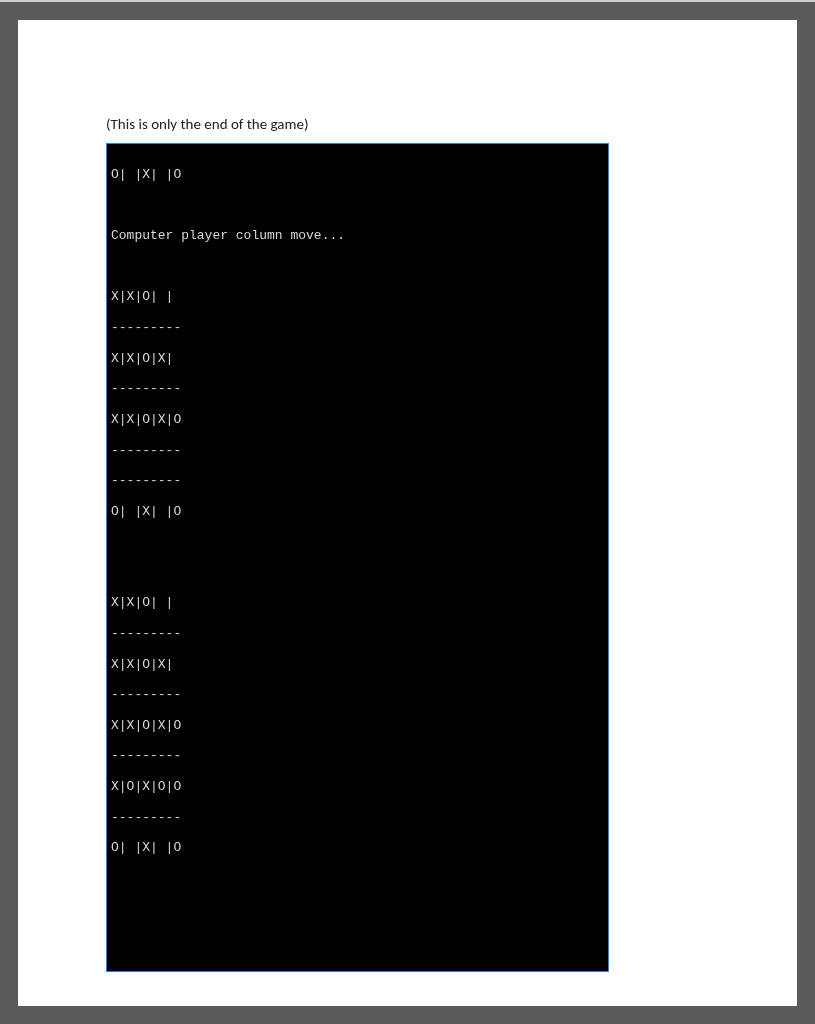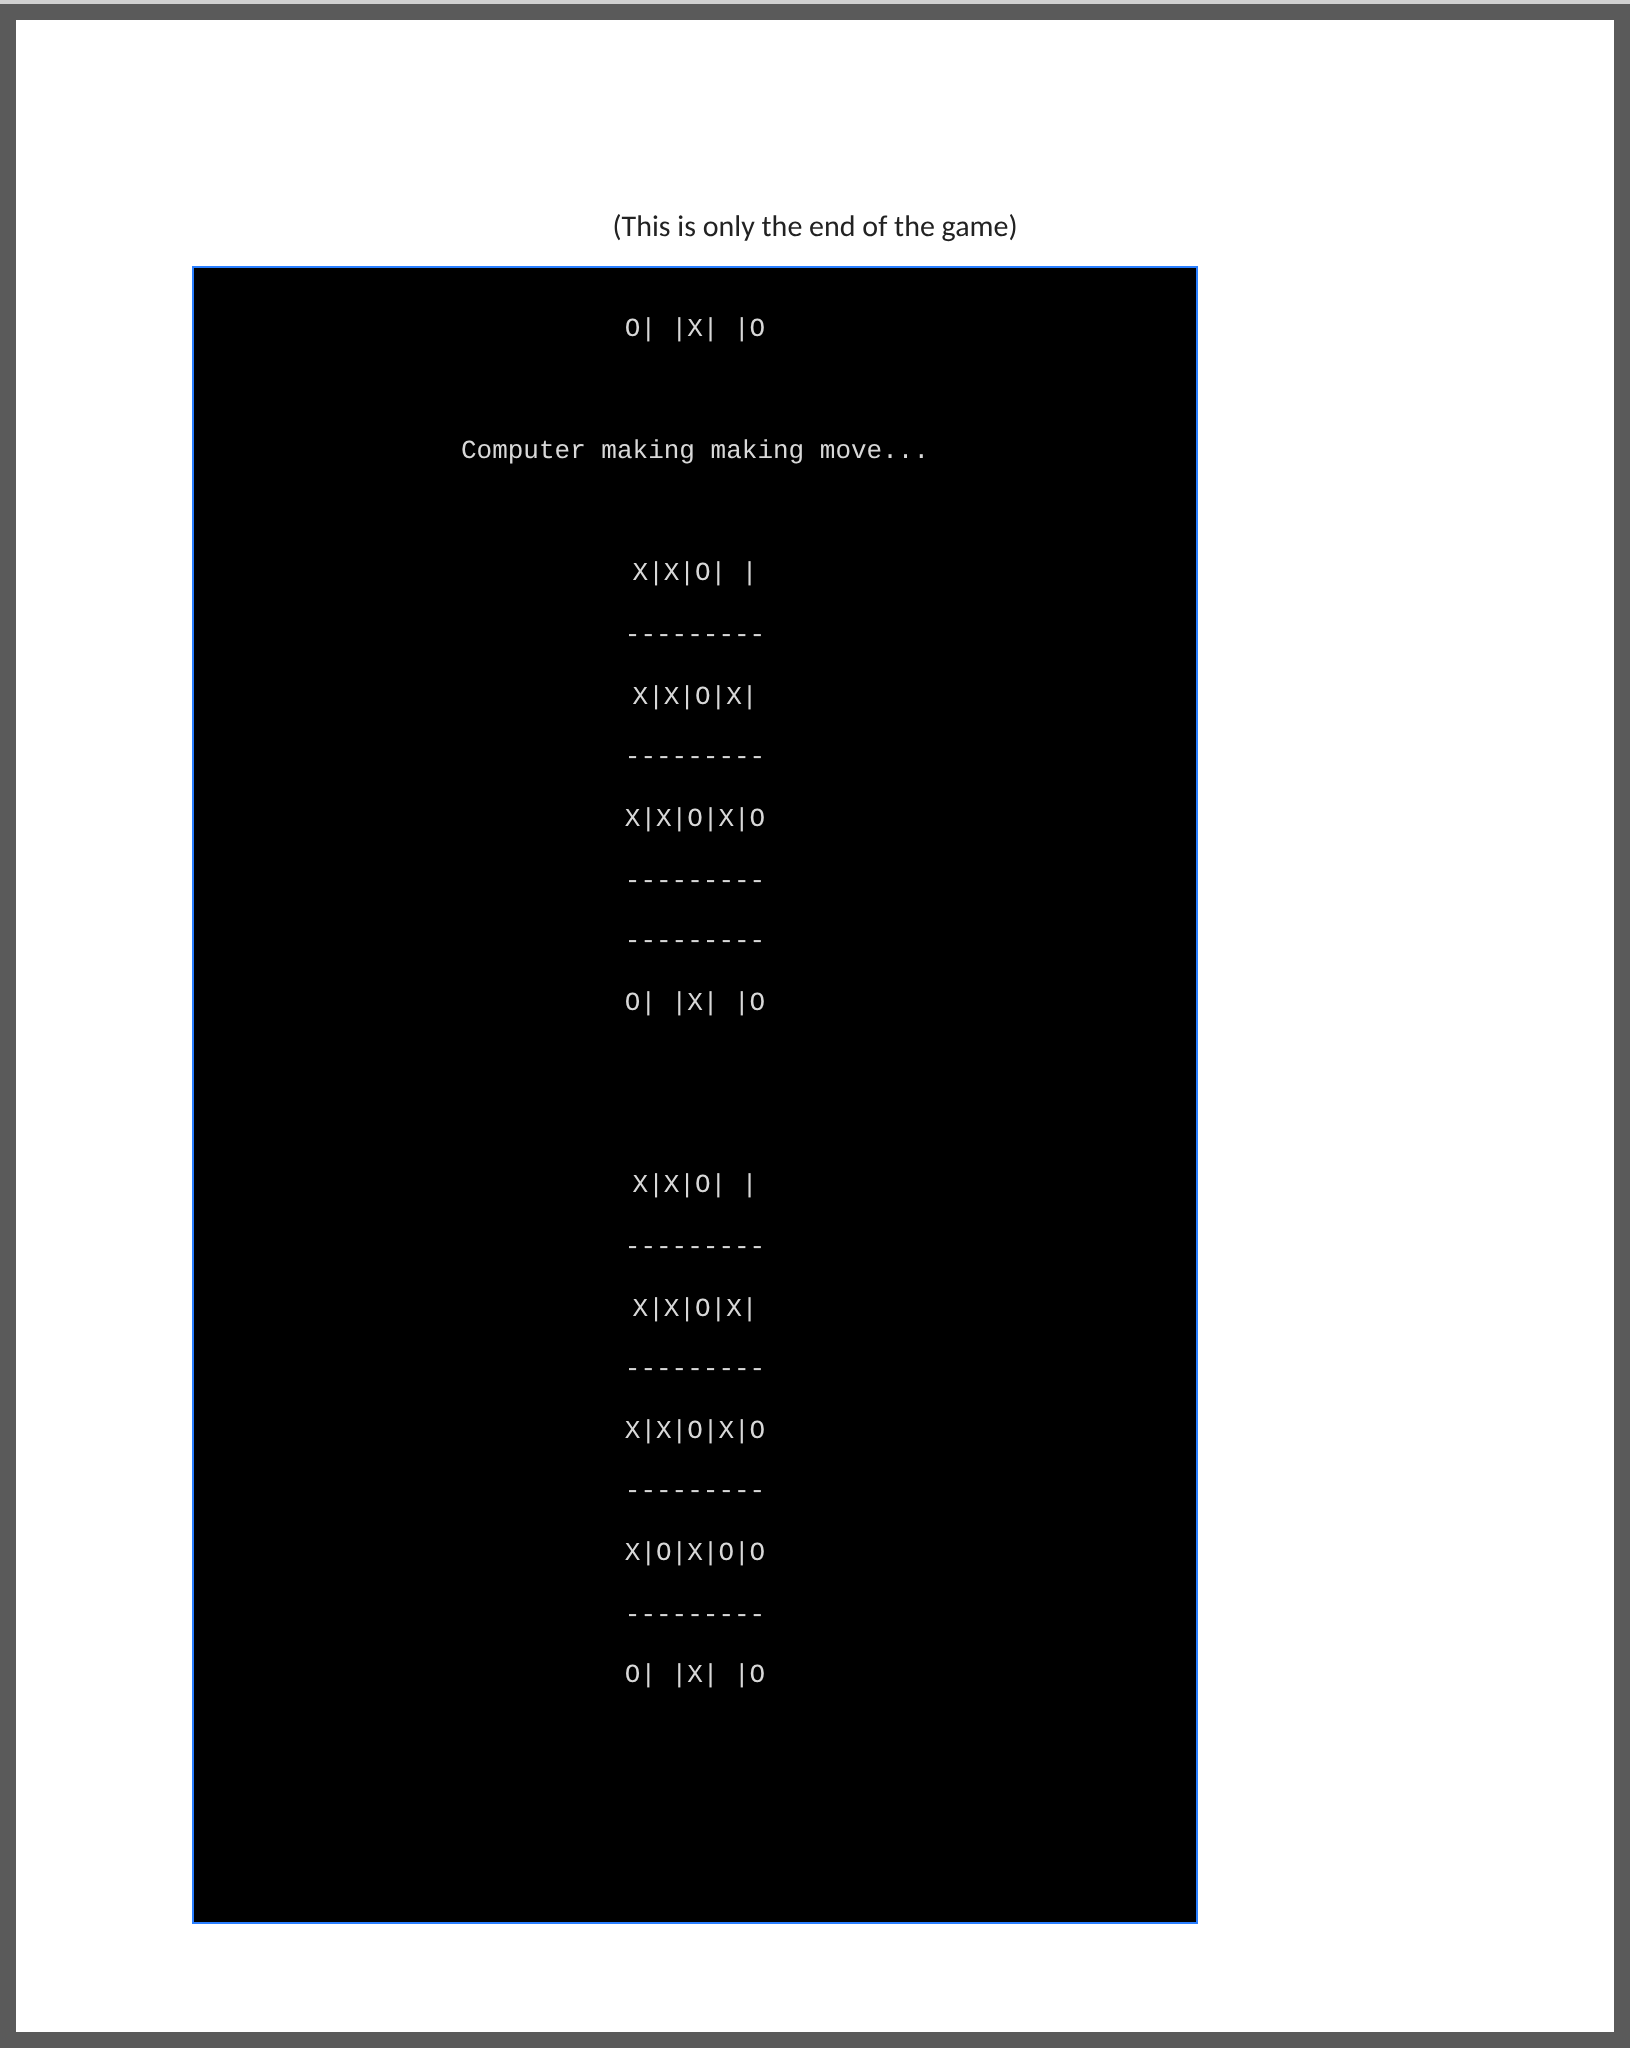--- a/index.html
+++ b/index.html
@@ -14,23 +14,22 @@
       height: 1024px;
       overflow: hidden;
     }
     .top-bar {
       width: 100%;
       height: 2px;
       background: #d0d0d0;
     }
     .page-container {
       background: #5a5a5a;
-      padding: 8px;
+      padding: 18px;
       height: calc(100% - 2px);
-      text-align: center;
     }
     .page {
       background: #ffffff;
       width: 100%;
       height: 100%;
       padding: 95px 88px 30px 88px;
       position: relative;
     }
     .caption-above {
       font-size: 15px;
@@ -58,21 +57,21 @@
 
 <div class="top-bar"></div>
 <div class="page-container">
   <div class="page">
 
     <div class="caption-above">(This is only the end of the game)</div>
 
     <div class="terminal-window">
 <span class="terminal-line">O| |X| |O</span>
 <span class="terminal-line"></span>
-<span class="terminal-line">Computer making making move...</span>
+<span class="terminal-line">Computer player column move...</span>
 <span class="terminal-line"></span>
 <span class="terminal-line">X|X|O| |</span>
 <span class="terminal-line">---------</span>
 <span class="terminal-line">X|X|O|X|</span>
 <span class="terminal-line">---------</span>
 <span class="terminal-line">X|X|O|X|O</span>
 <span class="terminal-line">---------</span>
 <span class="terminal-line">---------</span>
 <span class="terminal-line">O| |X| |O</span>
 <span class="terminal-line"></span>

